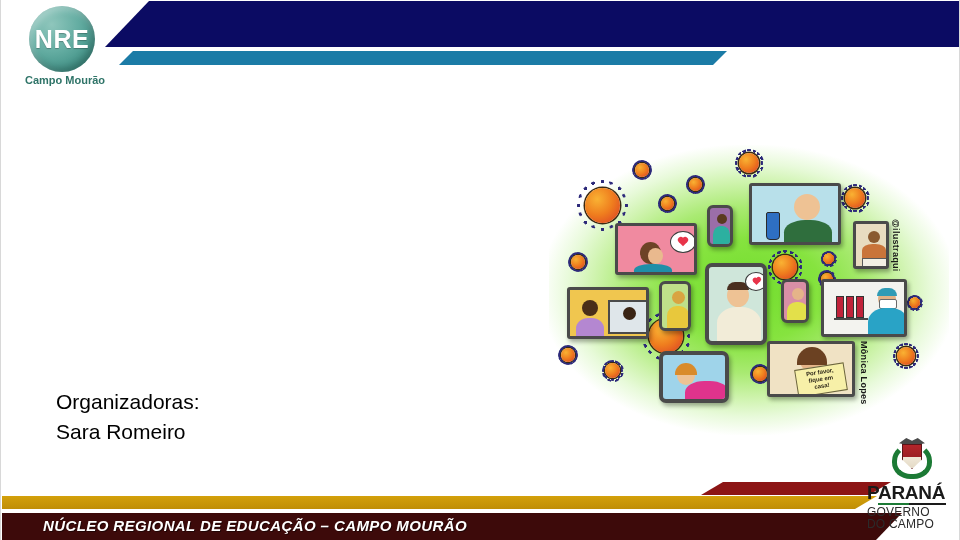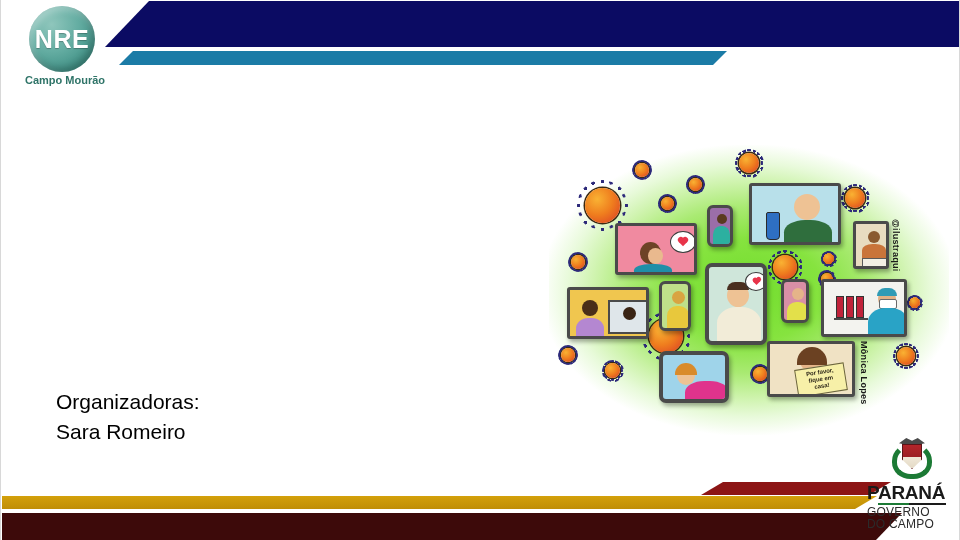--- a/index.html
+++ b/index.html
@@ -413,20 +413,21 @@
         <div>fique em</div>
         <div>casa!</div>
       </div>
     </div>
     <div class="vert-text" style="left:310px;top:196px;">Mônica Lopes</div>
   </div>
 
   <div class="ft-darkred"></div>
   <div class="ft-gold"></div>
   <div class="ft-maroon"></div>
+  <div class="ft-label">NÚCLEO REGIONAL DE EDUCAÇÃO – CAMPO MOURÃO</div>
 
   <div class="pr-logo">
     <div class="pr-crest">
       <div class="pr-bird"></div>
       <div class="pr-wreath"></div>
       <div class="pr-shield"></div>
     </div>
     <div class="pr-name">PARANÁ</div>
     <div class="pr-rule"></div>
     <div class="pr-gov">GOVERNO</div>

